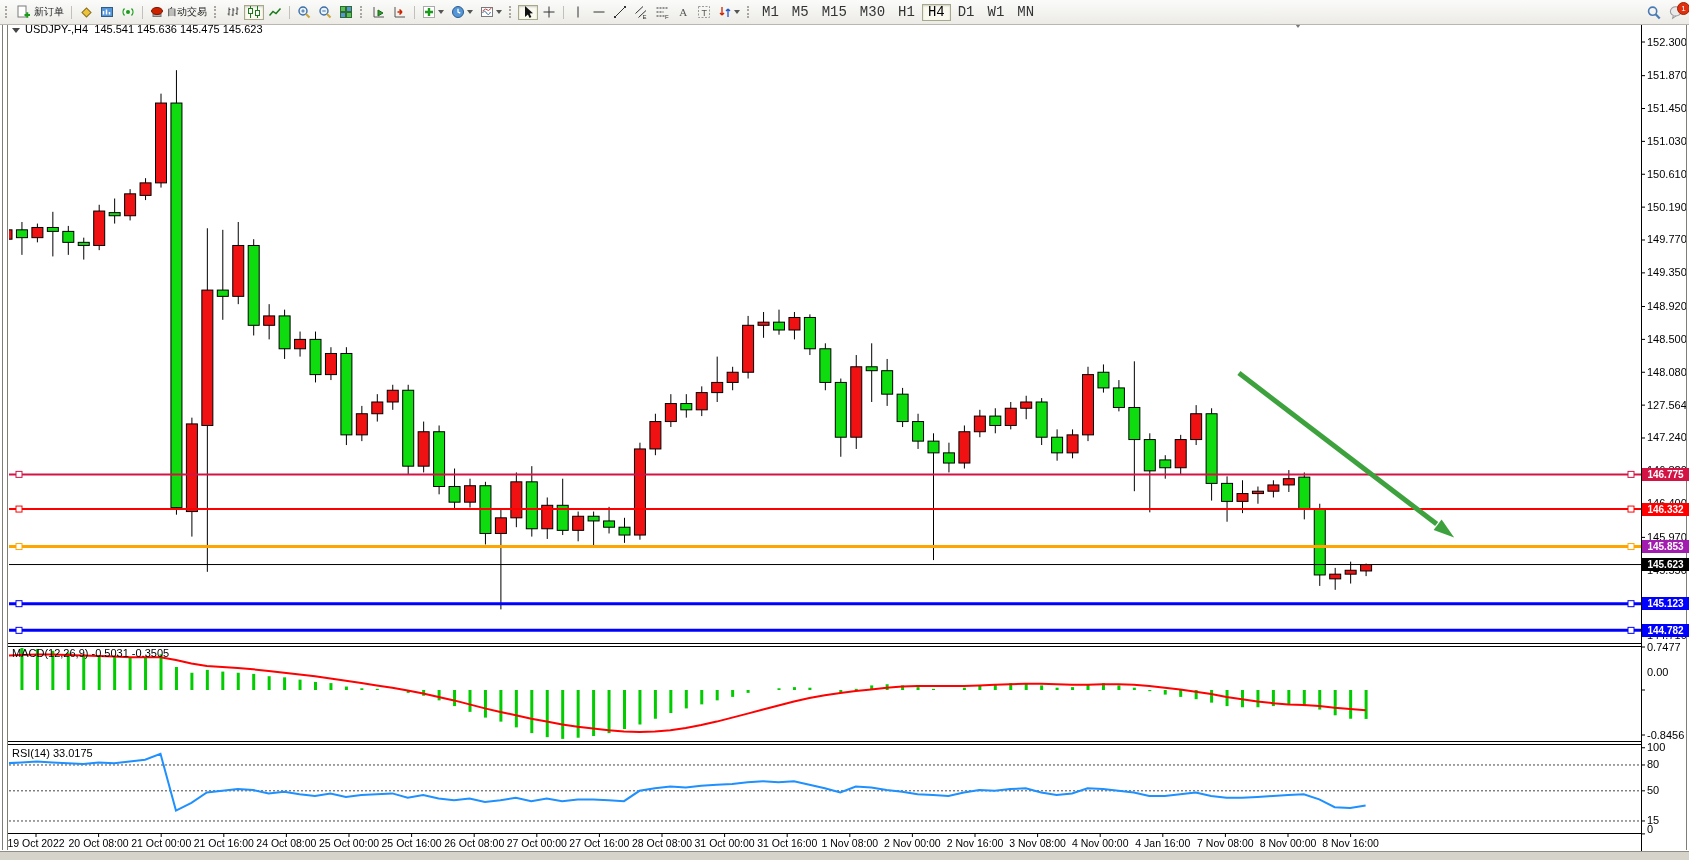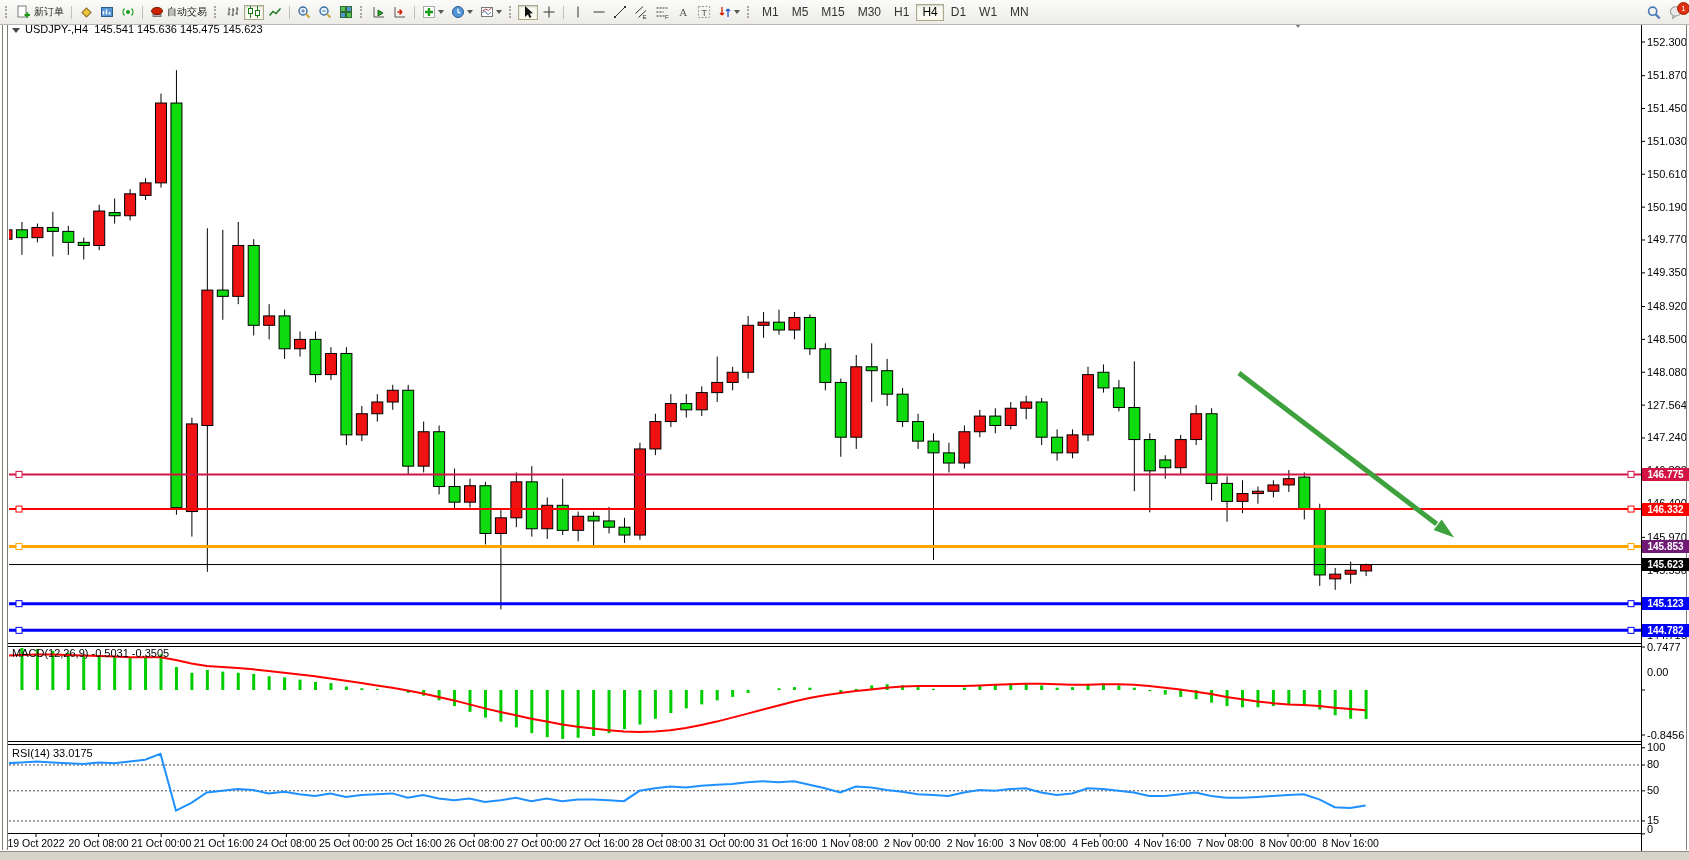--- a/index.html
+++ b/index.html
@@ -6,22 +6,22 @@
     font-family:"Liberation Sans",sans-serif;-webkit-font-smoothing:none;}
   #app{position:relative;width:1689px;height:860px;background:#fff;}
   
   #toolbar{position:absolute;left:0;top:0;width:1689px;height:17px;background:linear-gradient(#fbfbfa,#ecebe6);
     border-bottom:1px solid #b9b7b0;display:flex;align-items:center;gap:1px;padding:12px 2px;box-sizing:border-box;z-index:10;}
   .tb{height:15px;min-width:19px;display:inline-flex;align-items:center;justify-content:center;
     border:1px solid transparent;background:transparent;padding:0 2px;box-sizing:border-box;cursor:default;}
   .tb.pressed{background:#fbfaf1;border:1px solid #a8a88a;box-shadow:inset 0 1px 2px rgba(0,0,0,.18);}
   .tb svg{display:block;}
   .tb .lbl{font-size:10px;color:#222;margin-left:3px;white-space:nowrap;}
-  .tf{height:15px;padding:0 5px;font-size:12px;color:#333;display:inline-flex;align-items:center;
-    border:1px solid transparent;}
+  .tf{height:15px;padding:0 5px;font-size:14px;color:#333;display:inline-flex;align-items:center;
+    border:1px solid transparent;font-family:Liberation Mono, monospace;}
   .tf.pressed{background:#fbfaf1;border:1px solid #a8a88a;box-shadow:inset 0 1px 2px rgba(0,0,0,.18);color:#000;}
   .sep{width:1px;height:13px;background:#c2c0ba;margin:0 3px;}
   .grip{width:3px;height:12px;border-left:2px dotted #a9a7a0;margin:0 3px;}
   .caret{width:0;height:0;border-left:3px solid transparent;border-right:3px solid transparent;
     border-top:4px solid #555;margin-left:2px;}
   #tb-right{margin-left:auto;display:flex;align-items:center;gap:2px;}
   #notif-badge{position:absolute;right:-4px;top:-4px;background:#e03010;color:#fff;border-radius:50%;
     width:11px;height:11px;font-size:8px;display:flex;align-items:center;justify-content:center;border:1px solid #a02000;}
   
   #frame-top{position:absolute;left:0;top:17px;width:1689px;height:2px;background:#8f8d86;z-index:3;}
@@ -647,41 +647,41 @@
       <div class="ptick" style="top:641.5px">0.7477</div>
       <div class="ptick" style="top:667px">0.00</div>
       <div class="ptick" style="top:729.5px">-0.8456</div>
       <div class="ptick" style="top:742.25px">100</div>
       <div class="ptick" style="top:759.48px">80</div>
       <div class="ptick" style="top:785.3249999999999px">50</div>
       <div class="ptick" style="top:815.4775px">15</div>
       <div class="ptick" style="top:823.5px">0</div>
       <div class="linelabel" style="top:467.88650000000047px;background:#d41345">146.775</div>
       <div class="linelabel" style="top:502.5556800000014px;background:#ff0000">146.332</div>
-      <div class="linelabel" style="top:540.0422200000003px;background:#701a75">145.853</div>
+      <div class="linelabel" style="top:540.0422200000003px;background:#a21caf">145.853</div>
       <div class="linelabel" style="top:558.0420200000017px;background:#000000">145.623</div>
       <div class="linelabel" style="top:597.1720200000017px;background:#0000ff">145.123</div>
       <div class="linelabel" style="top:623.85868px;background:#0000ff">144.782</div>
       <div class="xlabel" style="left:36px">19 Oct 2022</div>
       <div class="xlabel" style="left:98.6px">20 Oct 08:00</div>
       <div class="xlabel" style="left:161.2px">21 Oct 00:00</div>
       <div class="xlabel" style="left:223.8px">21 Oct 16:00</div>
       <div class="xlabel" style="left:286.4px">24 Oct 08:00</div>
       <div class="xlabel" style="left:349px">25 Oct 00:00</div>
       <div class="xlabel" style="left:411.6px">25 Oct 16:00</div>
       <div class="xlabel" style="left:474.2px">26 Oct 08:00</div>
       <div class="xlabel" style="left:536.8px">27 Oct 00:00</div>
       <div class="xlabel" style="left:599.4px">27 Oct 16:00</div>
       <div class="xlabel" style="left:662px">28 Oct 08:00</div>
       <div class="xlabel" style="left:724.6px">31 Oct 00:00</div>
       <div class="xlabel" style="left:787.2px">31 Oct 16:00</div>
       <div class="xlabel" style="left:849.8000000000001px">1 Nov 08:00</div>
       <div class="xlabel" style="left:912.4px">2 Nov 00:00</div>
       <div class="xlabel" style="left:975px">2 Nov 16:00</div>
       <div class="xlabel" style="left:1037.6px">3 Nov 08:00</div>
-      <div class="xlabel" style="left:1100.2px">4 Feb 00:00</div>
-      <div class="xlabel" style="left:1162.8px">4 Nov 16:00</div>
+      <div class="xlabel" style="left:1100.2px">4 Nov 00:00</div>
+      <div class="xlabel" style="left:1162.8px">4 Jan 16:00</div>
       <div class="xlabel" style="left:1225.4px">7 Nov 08:00</div>
       <div class="xlabel" style="left:1288px">8 Nov 00:00</div>
       <div class="xlabel" style="left:1350.6000000000001px">8 Nov 16:00</div>
     </div>
 
 </div>
 
 </body></html>

